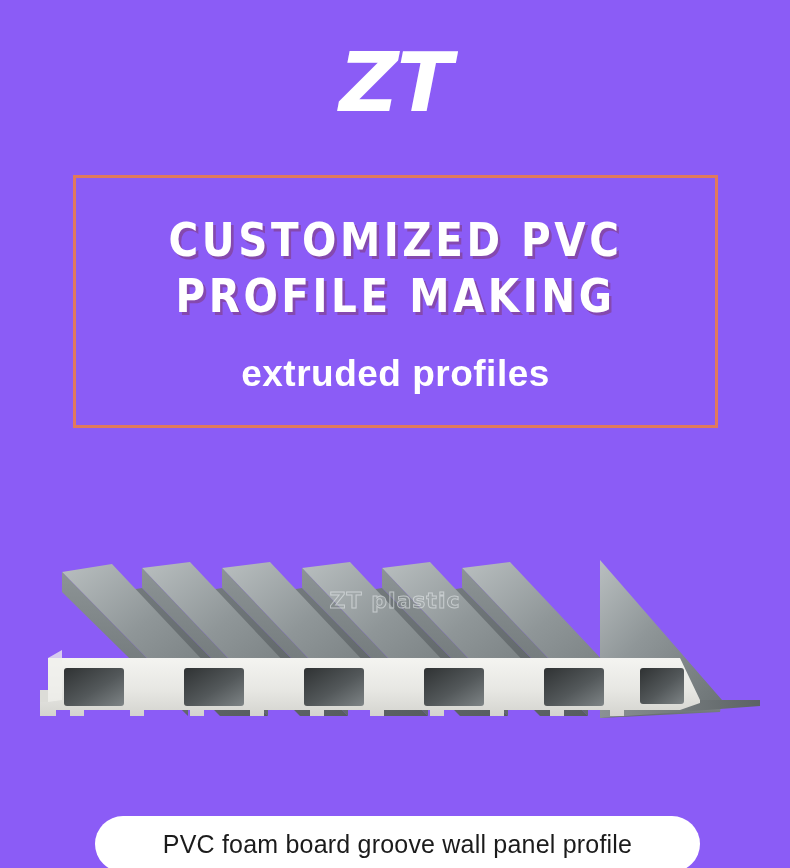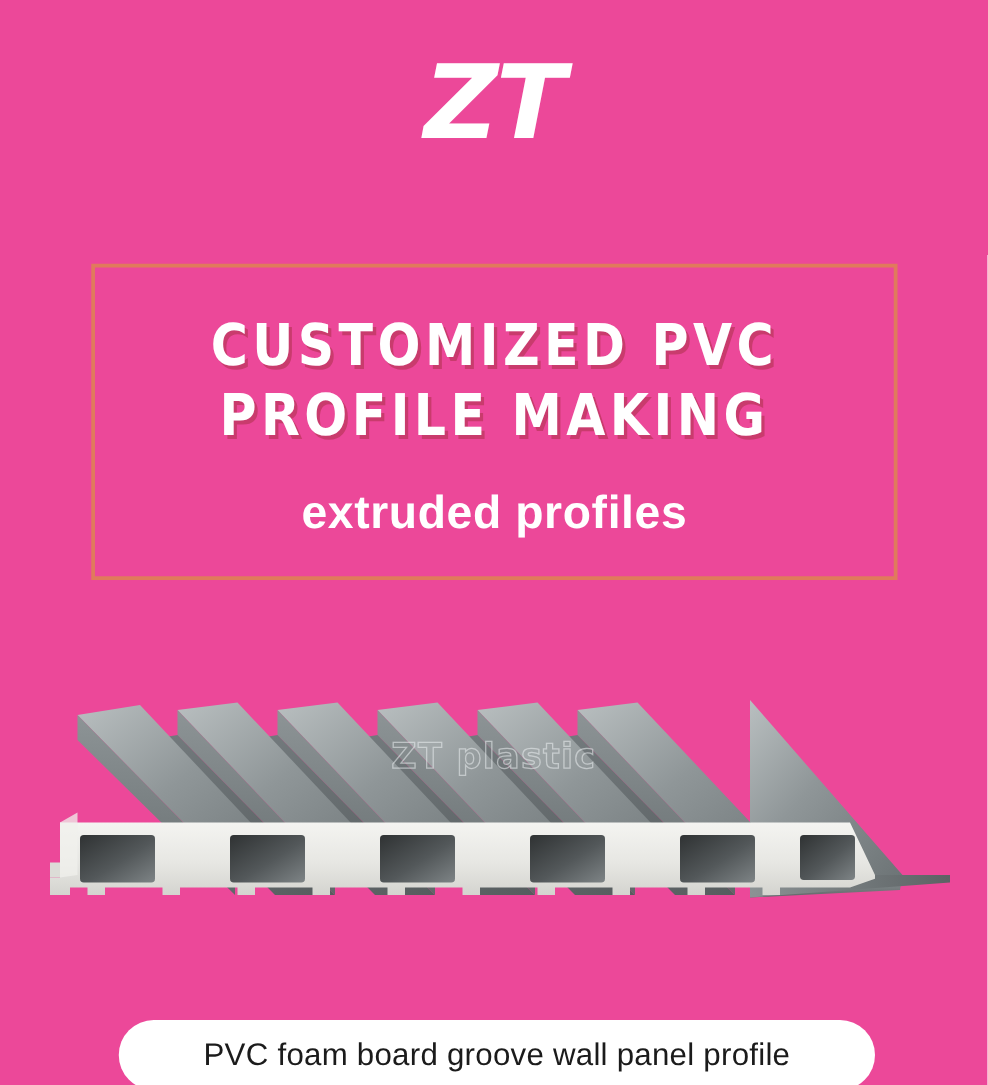--- a/index.html
+++ b/index.html
@@ -9,21 +9,21 @@
   }
   body {
     font-family: "Liberation Sans", sans-serif;
   }
 
   .banner {
     position: relative;
     width: 790px;
     height: 868px;
     overflow: hidden;
-    background: #ec4899;
+    background: #8b5cf6;
   }
 
   
   .logo {
     position: absolute;
     top: 42px;
     left: 0;
     width: 790px;
     text-align: center;
     font-family: "DejaVu Sans", sans-serif;
@@ -38,21 +38,20 @@
 
   
   .frame {
     position: absolute;
     left: 73px;
     top: 175px;
     width: 645px;
     height: 253px;
     border: 3px solid #e07a5c;
     box-sizing: border-box;
-    margin-top: 36px;
   }
 
   .headline {
     position: absolute;
     left: 0;
     top: 34px;
     width: 100%;
     text-align: center;
     font-family: "DejaVu Sans", sans-serif;
     font-weight: 700;
@@ -113,21 +112,21 @@
   }
 
   .watermark {
     position: absolute;
     left: 0;
     top: 588px;
     width: 790px;
     text-align: center;
     font-family: "DejaVu Sans", sans-serif;
     font-weight: 700;
-    font-size: 28px;
+    font-size: 22px;
     letter-spacing: 1px;
     color: transparent;
     -webkit-text-stroke: 1px rgba(235, 238, 240, 0.55);
     pointer-events: none;
     user-select: none;
   }
 
   
   .caption-pill {
     position: absolute;

